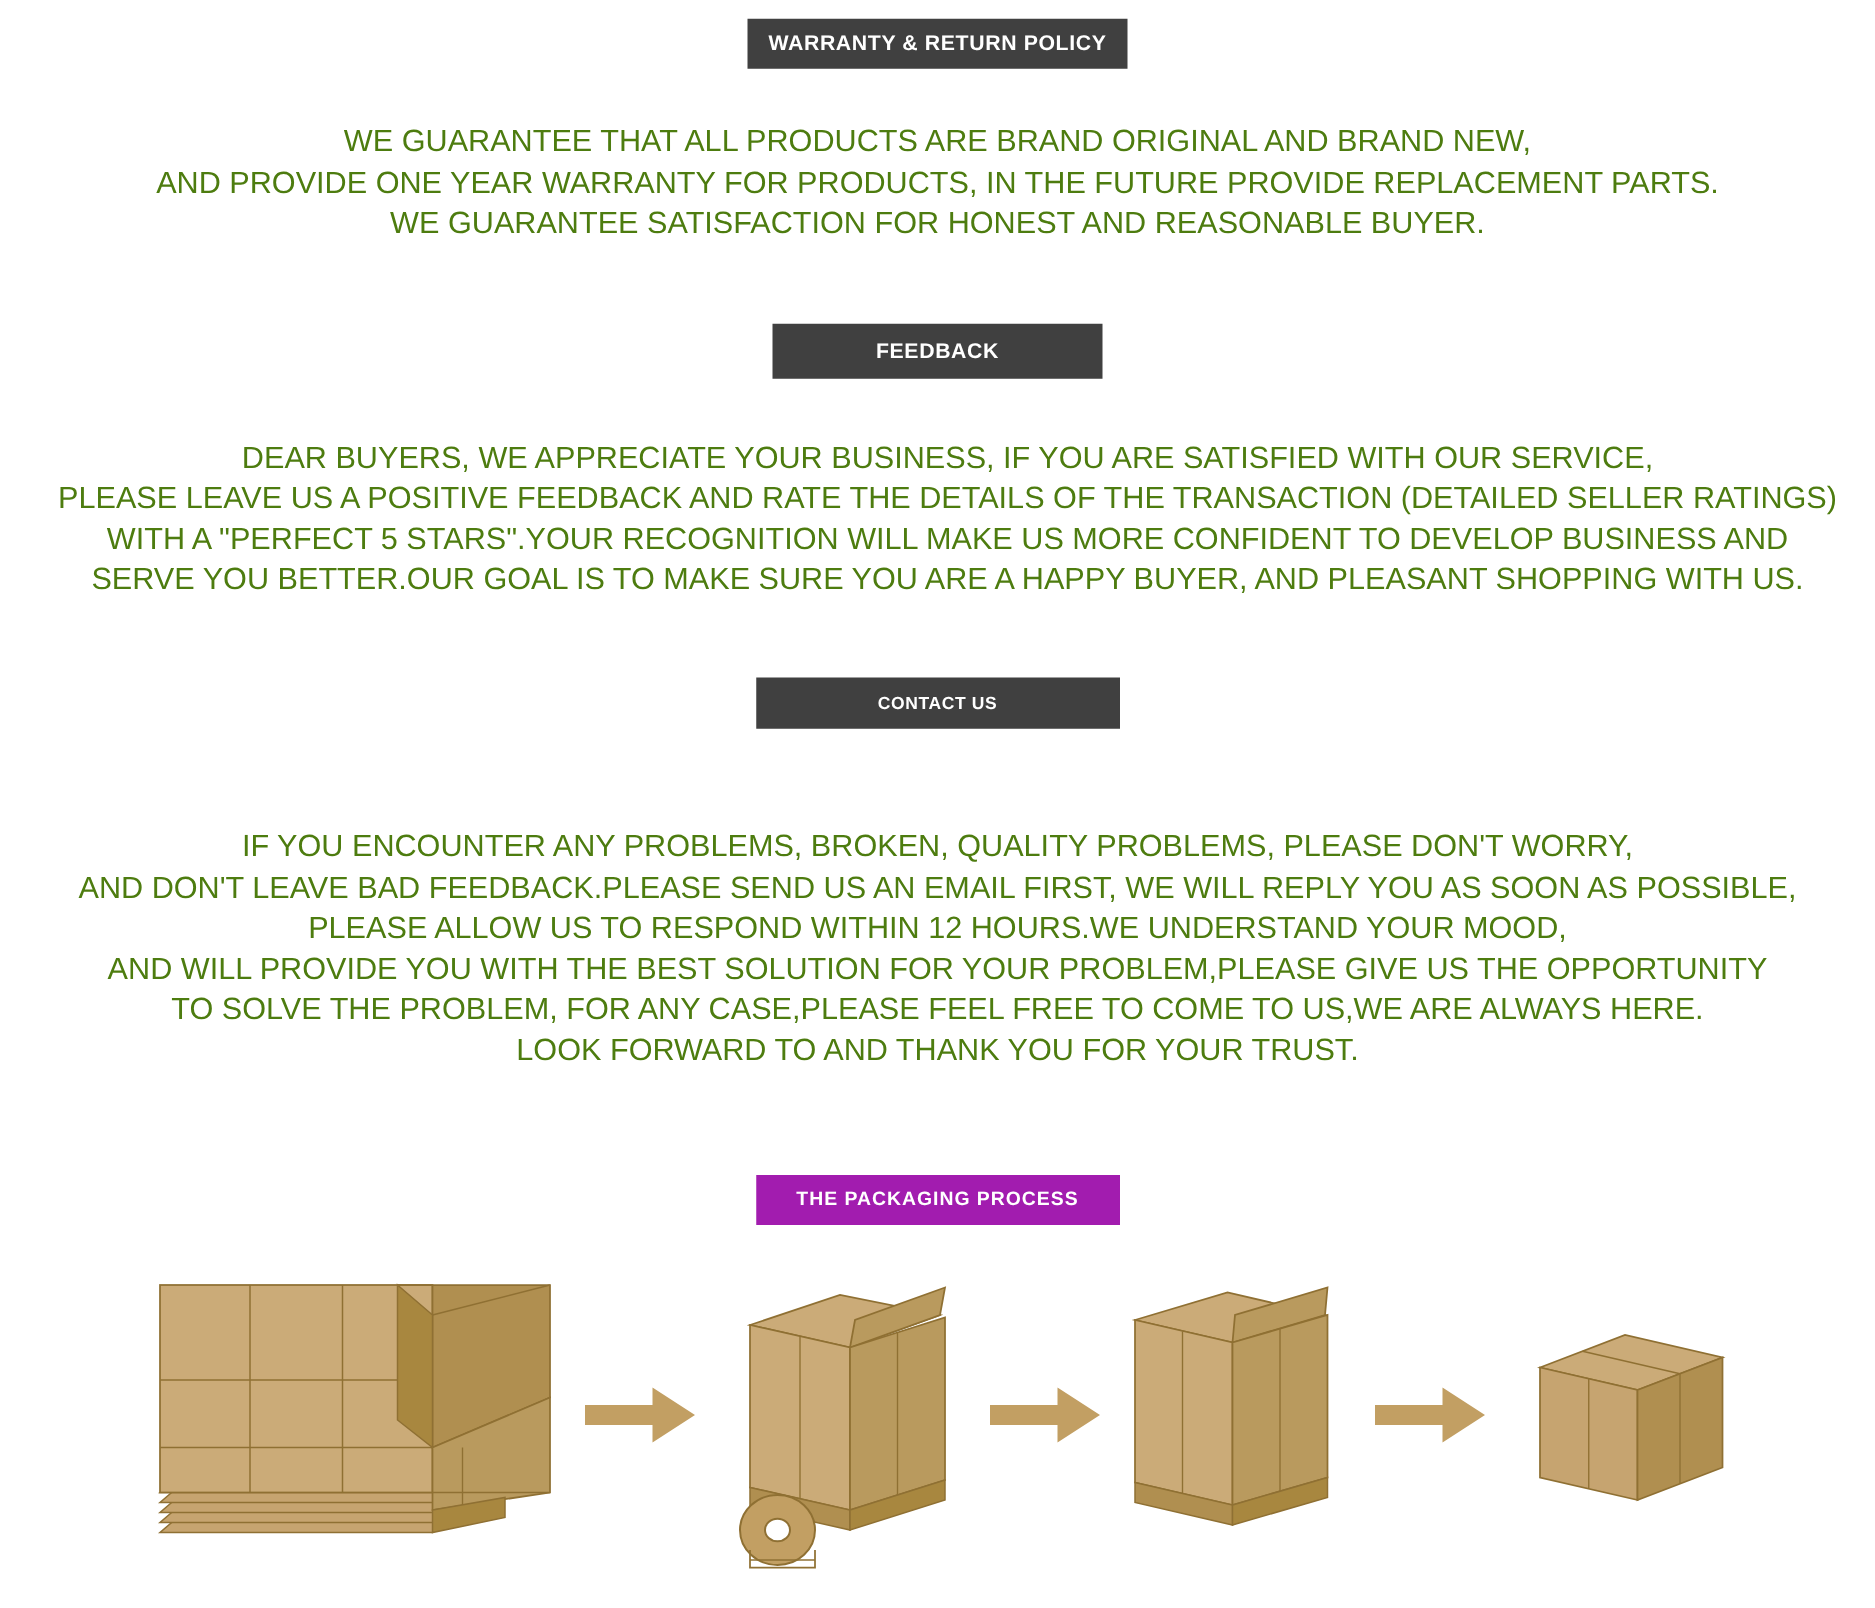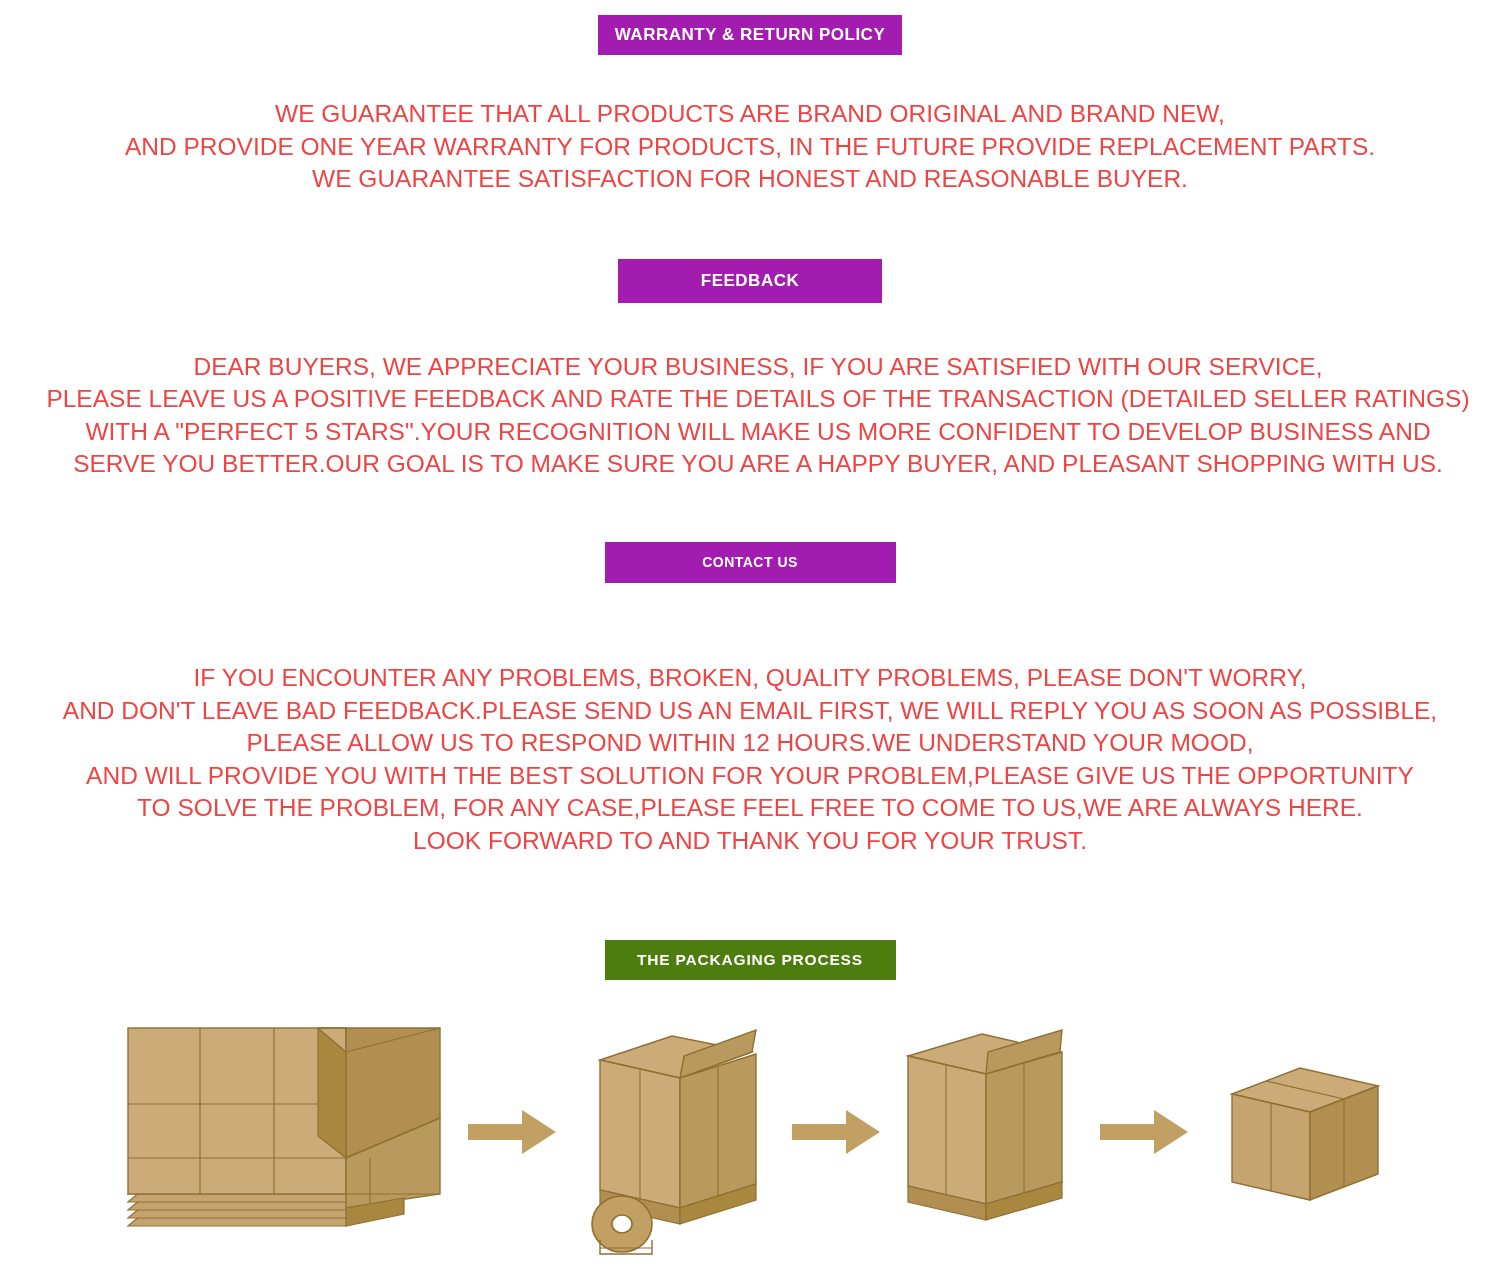--- a/index.html
+++ b/index.html
@@ -25,24 +25,24 @@
   .banner {
     display: block;
     margin: 0 auto;
     text-align: center;
     font-weight: bold;
     letter-spacing: 0.5px;
     color: #ffffff;
     line-height: 1;
   }
   .banner-red {
+    background: #404040;
+  }
+  .banner-tan {
     background: #a21caf;
-  }
-  .banner-tan {
-    background: #4d7c0f;
   }
 
   #banner-warranty {
     width: 304px;
     padding: 11px 0 12px;
     font-size: 17px;
     margin-top: 15px;
   }
   #banner-feedback {
     width: 264px;
@@ -62,21 +62,21 @@
     font-size: 15.5px;
     margin-top: 82px;
     letter-spacing: 0.8px;
   }
 
   
   .para {
     text-align: center;
     font-size: 24.5px;
     line-height: 1.33;
-    color: #ef4444;
+    color: #4d7c0f;
     white-space: pre-line;
   }
   #para-warranty { margin-top: 43px; }
   #para-feedback { margin-top: 48px; padding-left: 16px; }
   #para-contact  { margin-top: 79px; }
 
   
   .process {
     margin-top: 28px;
     width: 1500px;

